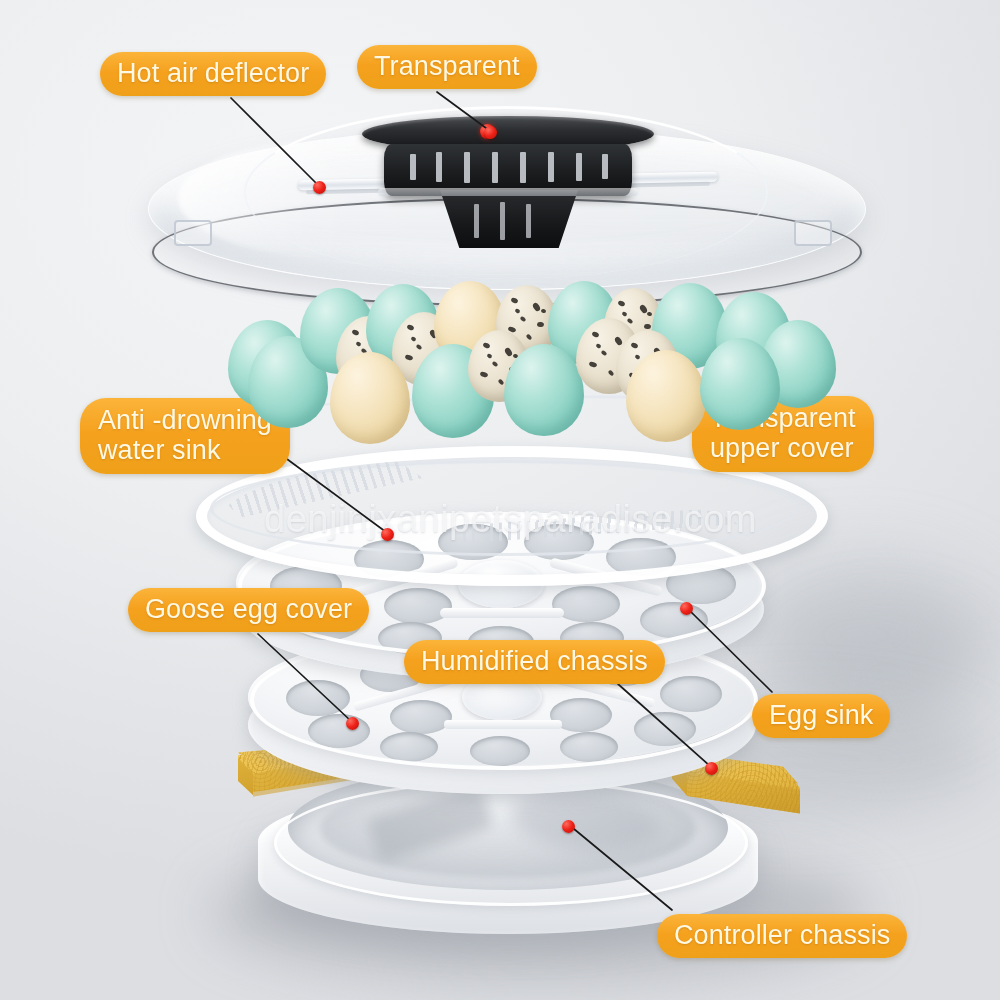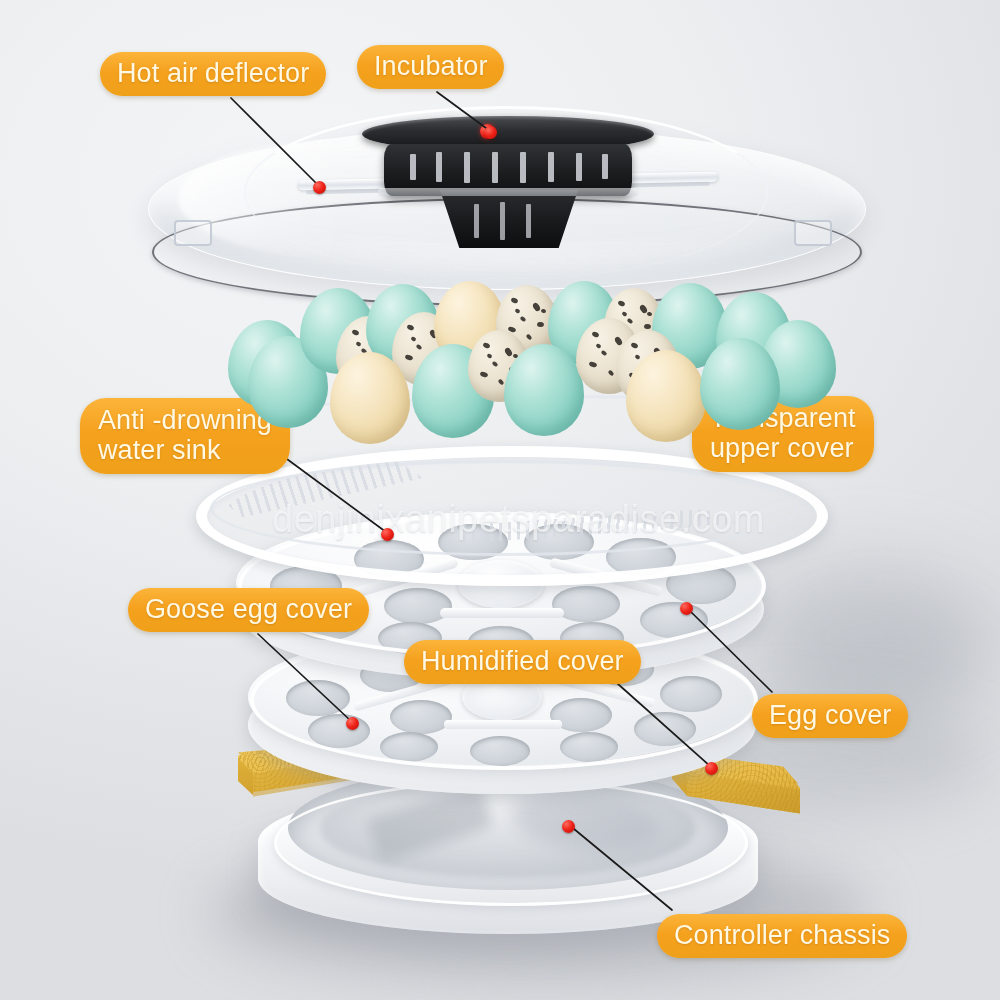--- a/index.html
+++ b/index.html
@@ -398,49 +398,49 @@
     <div class="ctrl-cone" style="position:absolute;left:78px;top:74px;width:138px;height:58px;
          clip-path:polygon(0% 0%, 100% 0%, 86% 100%, 14% 100%);border-radius:0 0 8px 8px;">
       <span class="ctrl-slot" style="left:34px;top:14px;width:5px;height:34px;opacity:.75;"></span>
       <span class="ctrl-slot" style="left:60px;top:12px;width:5px;height:38px;opacity:.75;"></span>
       <span class="ctrl-slot" style="left:86px;top:14px;width:5px;height:34px;opacity:.75;"></span>
     </div>
     <div style="position:absolute;left:16px;top:72px;width:260px;height:8px;
                 background:linear-gradient(180deg, rgba(255,255,255,.55), rgba(206,213,221,.5));border-radius:4px;"></div>
   </div>
 
-  <div class="watermark" style="left:272px;top:478px;margin-top:20px;">denjinjxanipetsparadise.com</div>
+  <div class="watermark" style="left:264px;top:478px;margin-top:20px;">denjinjxanipetsparadise.com</div>
 
   <svg class="leaderbox" viewBox="0 0 1000 1000" xmlns="http://www.w3.org/2000/svg">
     <g id="leader-group" stroke="#1a1a1a" stroke-width="1.7" fill="none" stroke-linecap="round">
         <path d="M 231 98 L 319 186"></path>
         <path d="M 437 92 L 490 131"></path>
         <path d="M 752 398 L 668 300"></path>
         <path d="M 272 448 L 386 532"></path>
         <path d="M 258 634 L 351 721"></path>
         <path d="M 618 684 L 710 766"></path>
         <path d="M 772 692 L 685 606"></path>
         <path d="M 672 910 L 568 824"></path>
       </g>
   </svg>
 
   <div id="callout-layer">
       <div class="label" style="left: 100px; top: 52px;">Hot air deflector</div>
       <div class="dot" style="left: 313px; top: 181px;"></div>
-      <div class="label" style="left: 357px; top: 45px;">Incubator</div>
+      <div class="label" style="left: 357px; top: 45px;">Transparent</div>
       <div class="dot" style="left: 484px; top: 126px;"></div>
       <div class="label two" style="left: 692px; top: 396px;">Transparent
 upper cover</div>
       <div class="dot" style="left: 662px; top: 295px;"></div>
       <div class="label two" style="left: 80px; top: 398px;">Anti -drowning
 water sink</div>
       <div class="dot" style="left: 381px; top: 528px;"></div>
       <div class="label" style="left: 128px; top: 588px;">Goose egg cover</div>
       <div class="dot" style="left: 346px; top: 717px;"></div>
-      <div class="label" style="left: 404px; top: 640px;">Humidified cover</div>
+      <div class="label" style="left: 404px; top: 640px;">Humidified chassis</div>
       <div class="dot" style="left: 705px; top: 762px;"></div>
-      <div class="label" style="left: 752px; top: 694px;">Egg cover</div>
+      <div class="label" style="left: 752px; top: 694px;">Egg sink</div>
       <div class="dot" style="left: 680px; top: 602px;"></div>
       <div class="label" style="left: 657px; top: 914px;">Controller chassis</div>
       <div class="dot" style="left: 562px; top: 820px;"></div>
     </div>
 
 </div>
 
 </body></html>

